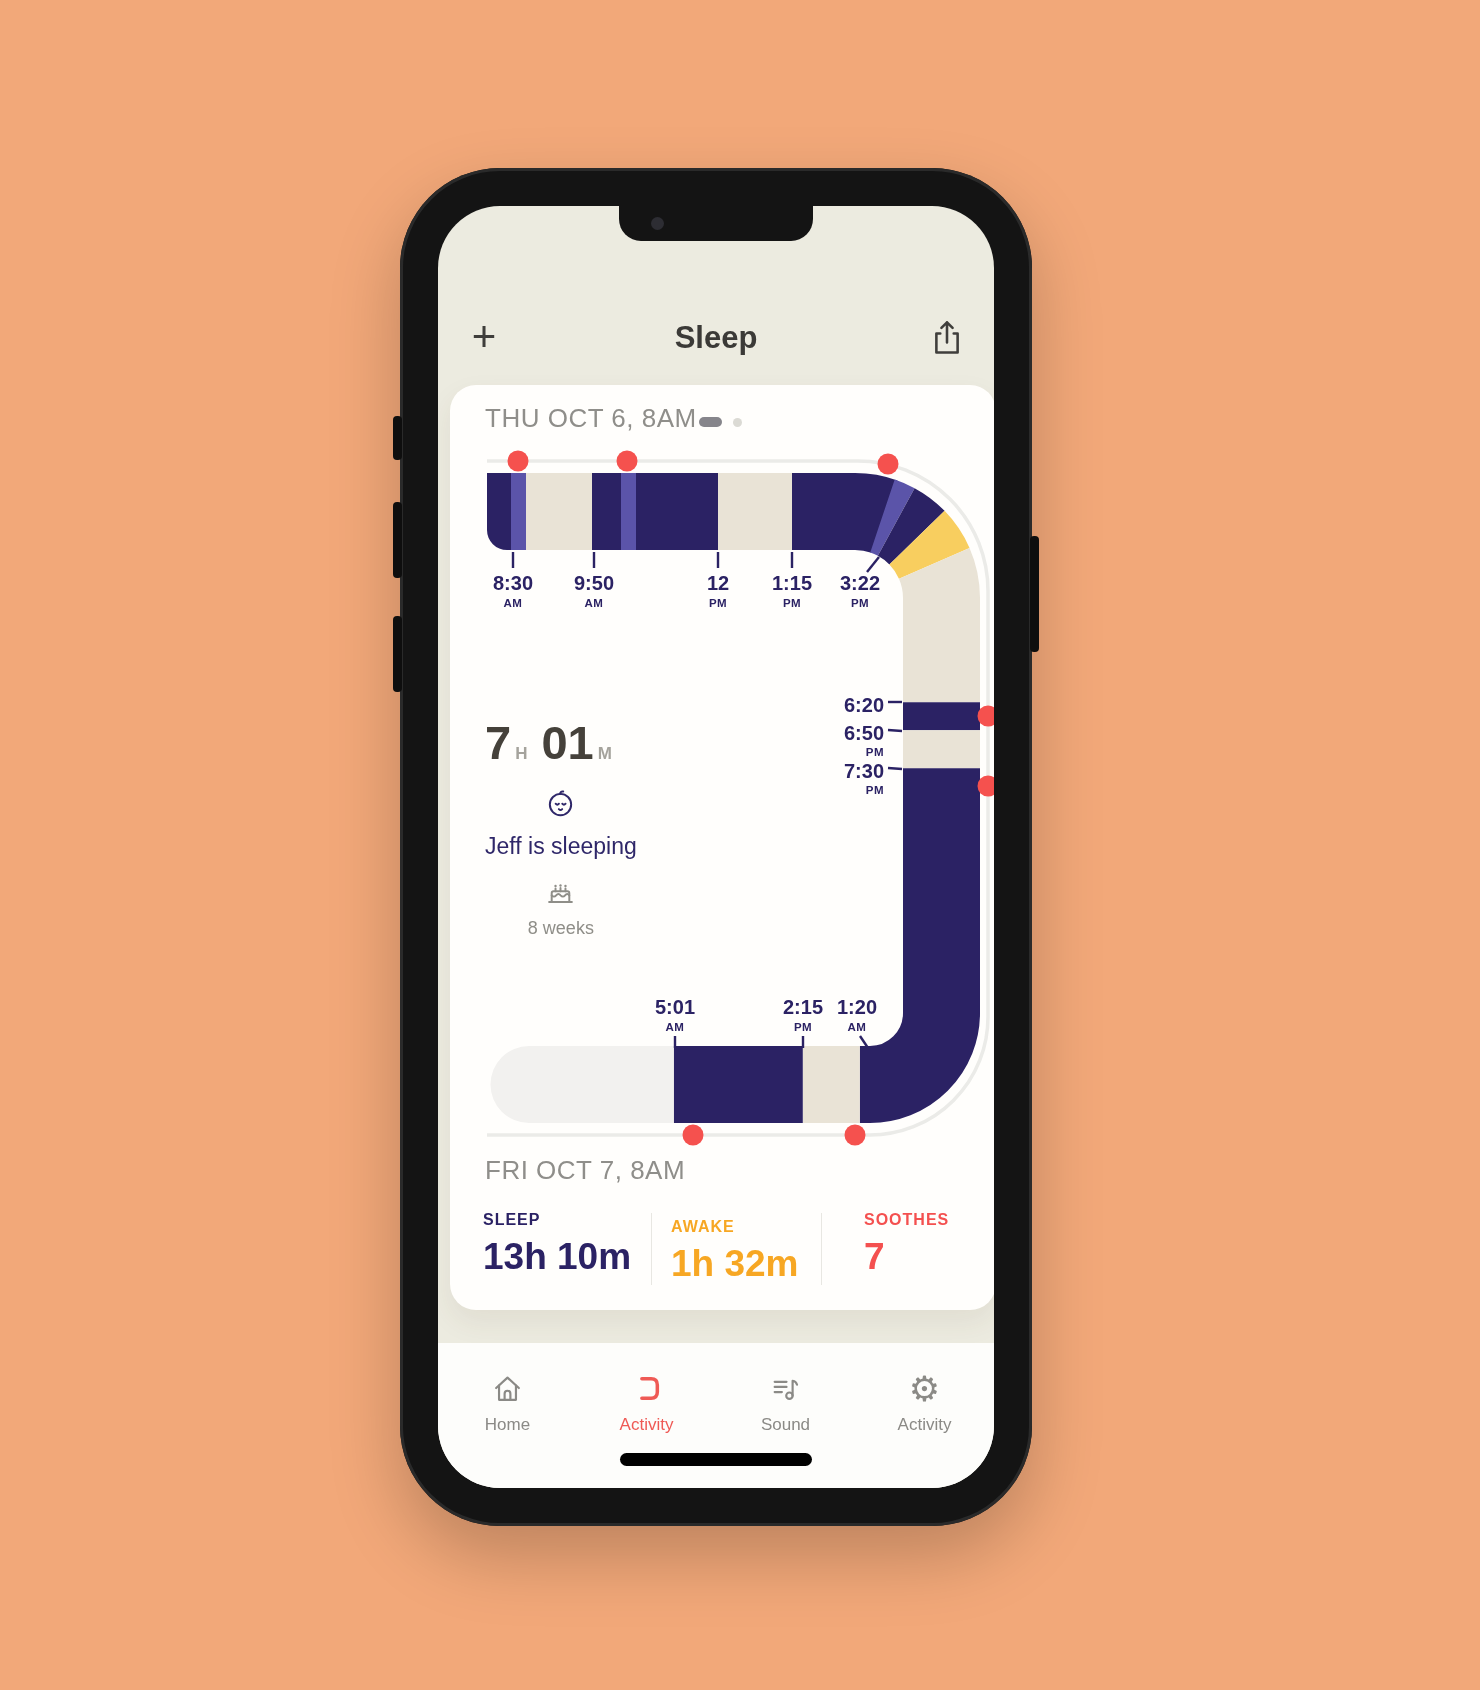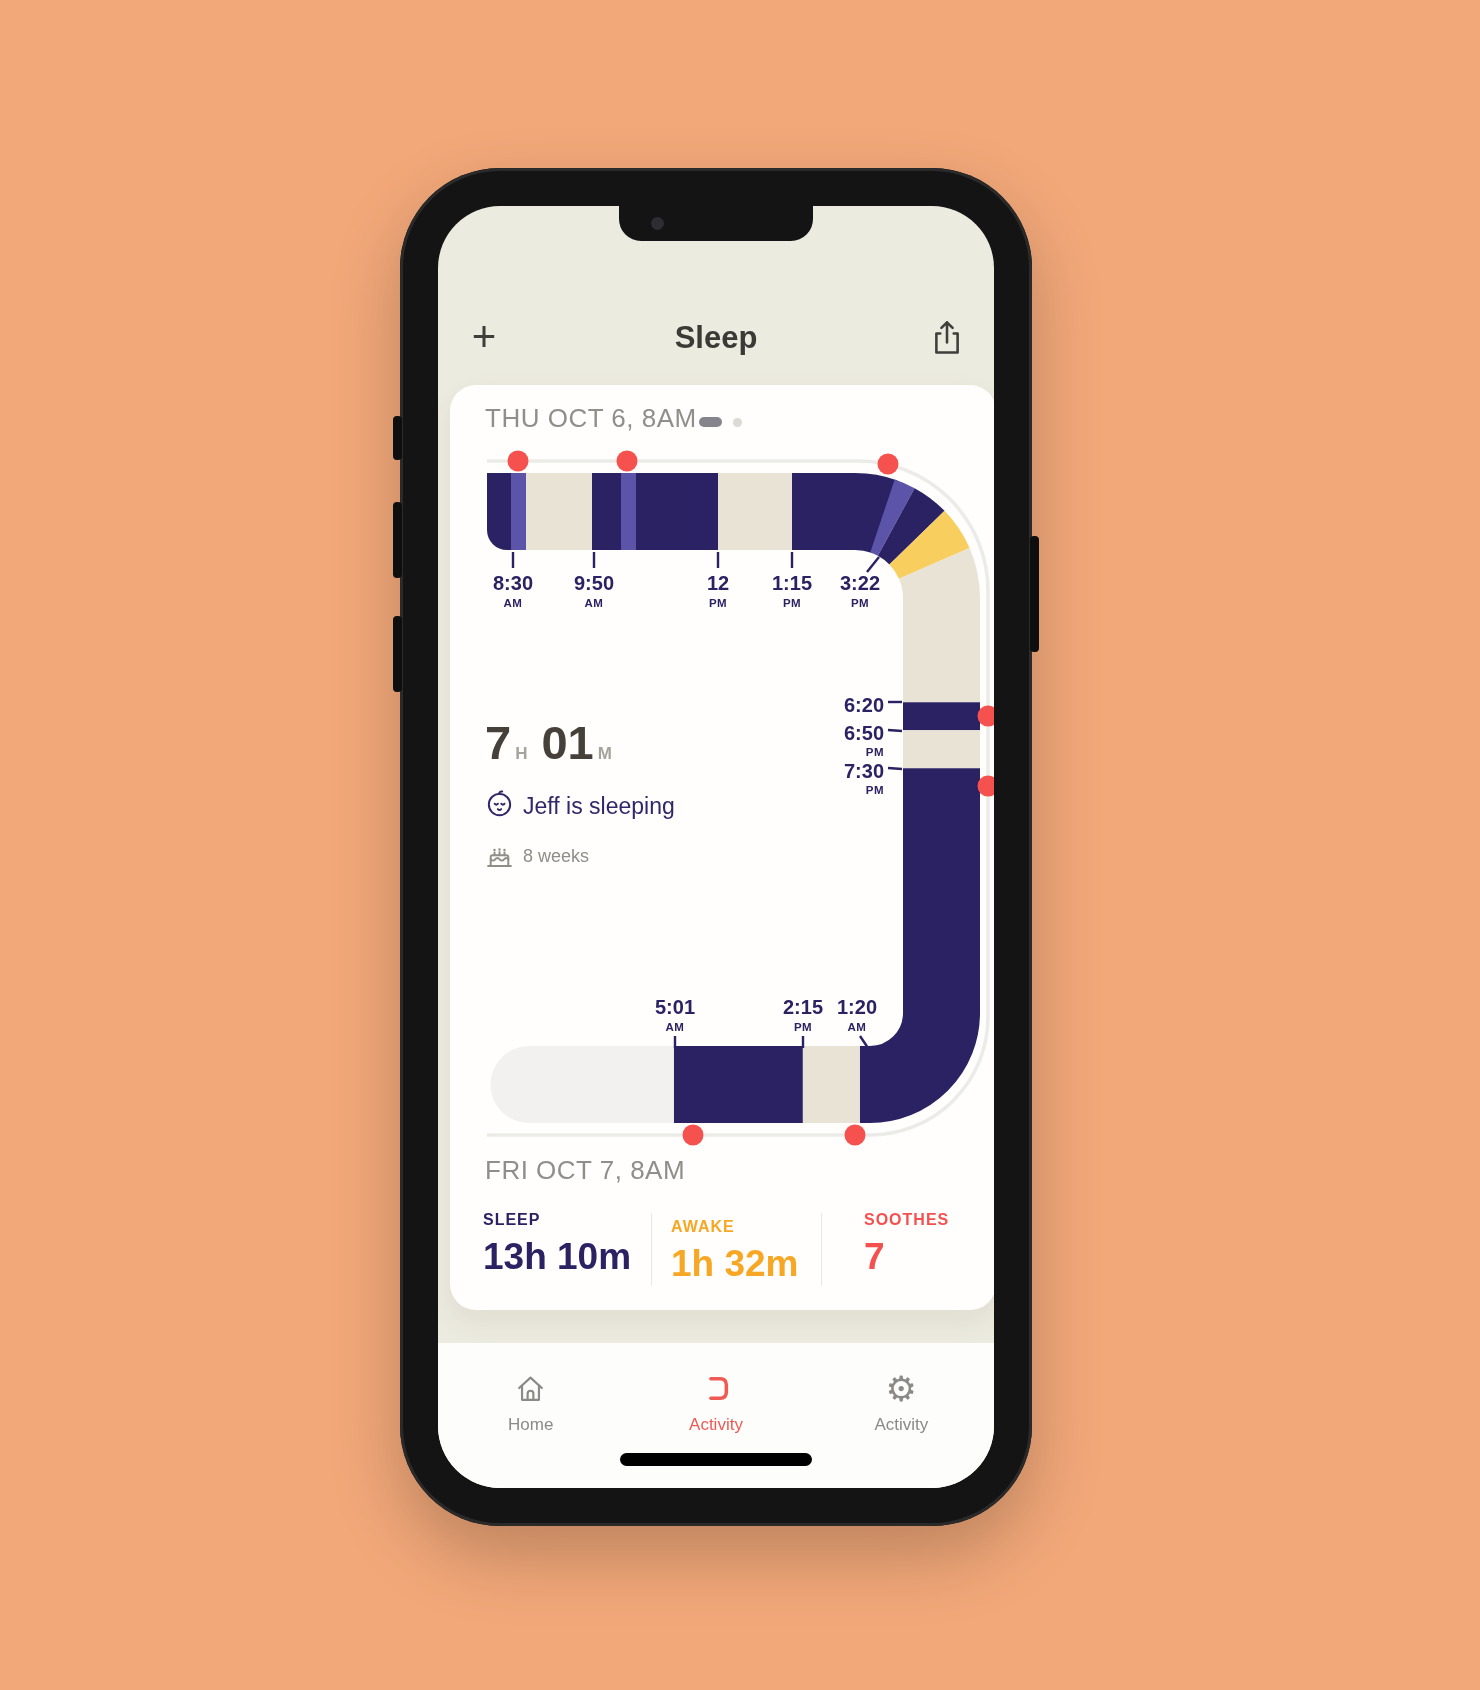--- a/index.html
+++ b/index.html
@@ -34,21 +34,21 @@
   .date-bottom{left:35px;top:770px;}
   .pager{position:absolute;left:249px;top:31px;height:12px;z-index:3;display:flex;align-items:center;gap:11px;}
   .pager .pill{width:23px;height:10px;border-radius:6px;background:#86858b;}
   .pager .dot{width:9px;height:9px;border-radius:50%;background:#dbdad4;}
 
   .summary{position:absolute;left:35px;top:330px;z-index:3;}
   .big-row{display:flex;align-items:baseline;}
   .big-num{font-size:47px;font-weight:bold;color:#45413a;}
   .big-unit{font-size:17px;font-weight:bold;color:#a5a39c;margin-left:4px;}
   .big-num.mins{margin-left:14px;}
-  .sum-row{display:flex;align-items:center;gap:9px;margin-top:19px;}
+  .sum-row{display:flex;align-items:center;gap:9px;margin-top:19px;flex-direction:column;}
   .sum-row.status{color:#2f2769;font-size:23px;}
   .sum-row.age{color:#8f8e88;font-size:18px;margin-top:15px;}
 
   .stats{position:absolute;left:0;top:826px;width:100%;z-index:3;}
   .stat{position:absolute;top:0;}
   .stat .lbl{font-size:16px;font-weight:bold;letter-spacing:1px;margin-bottom:7px;}
   .stat .val{font-size:37px;font-weight:bold;}
   .stat-0{left:33px;} .stat-1{left:221px;margin-top:7px;} .stat-2{left:414px;}
   .stat-0 .lbl,.stat-0 .val{color:#2b2264;}
   .stat-1 .lbl,.stat-1 .val{color:#f7a723;}
@@ -244,20 +244,30 @@
         <div class="nav-item active">
           <span class="nav-icon">
             <svg width="33" height="33" viewBox="0 0 32 32" style="stroke-width:3.4">
               <path d="M11.5,6.5 H20.5 Q26.5,6.5 26.5,12.5 V19.5 Q26.5,25.5 20.5,25.5 H11.5"></path>
             </svg>
           </span>
           <span class="label">Activity</span>
         </div>
         <div class="nav-item">
           <span class="nav-icon">
+            <svg width="33" height="33" viewBox="0 0 32 32">
+              <path d="M5.5,9.5 H17 M5.5,14.5 H17 M5.5,19.5 H12.5"></path>
+              <circle cx="19.8" cy="23" r="3.1"></circle>
+              <path d="M22.9,23 V8.5 q3.4,0.6 4.3,3.8"></path>
+            </svg>
+          </span>
+          <span class="label">Sound</span>
+        </div>
+        <div class="nav-item">
+          <span class="nav-icon">
               <span class="gear-glyph">⚙</span>
             </span>
           <span class="label">Activity</span>
         </div>
       </div>
 
       <div class="home-indicator"></div>
     </div>
   </div>
 </div>

